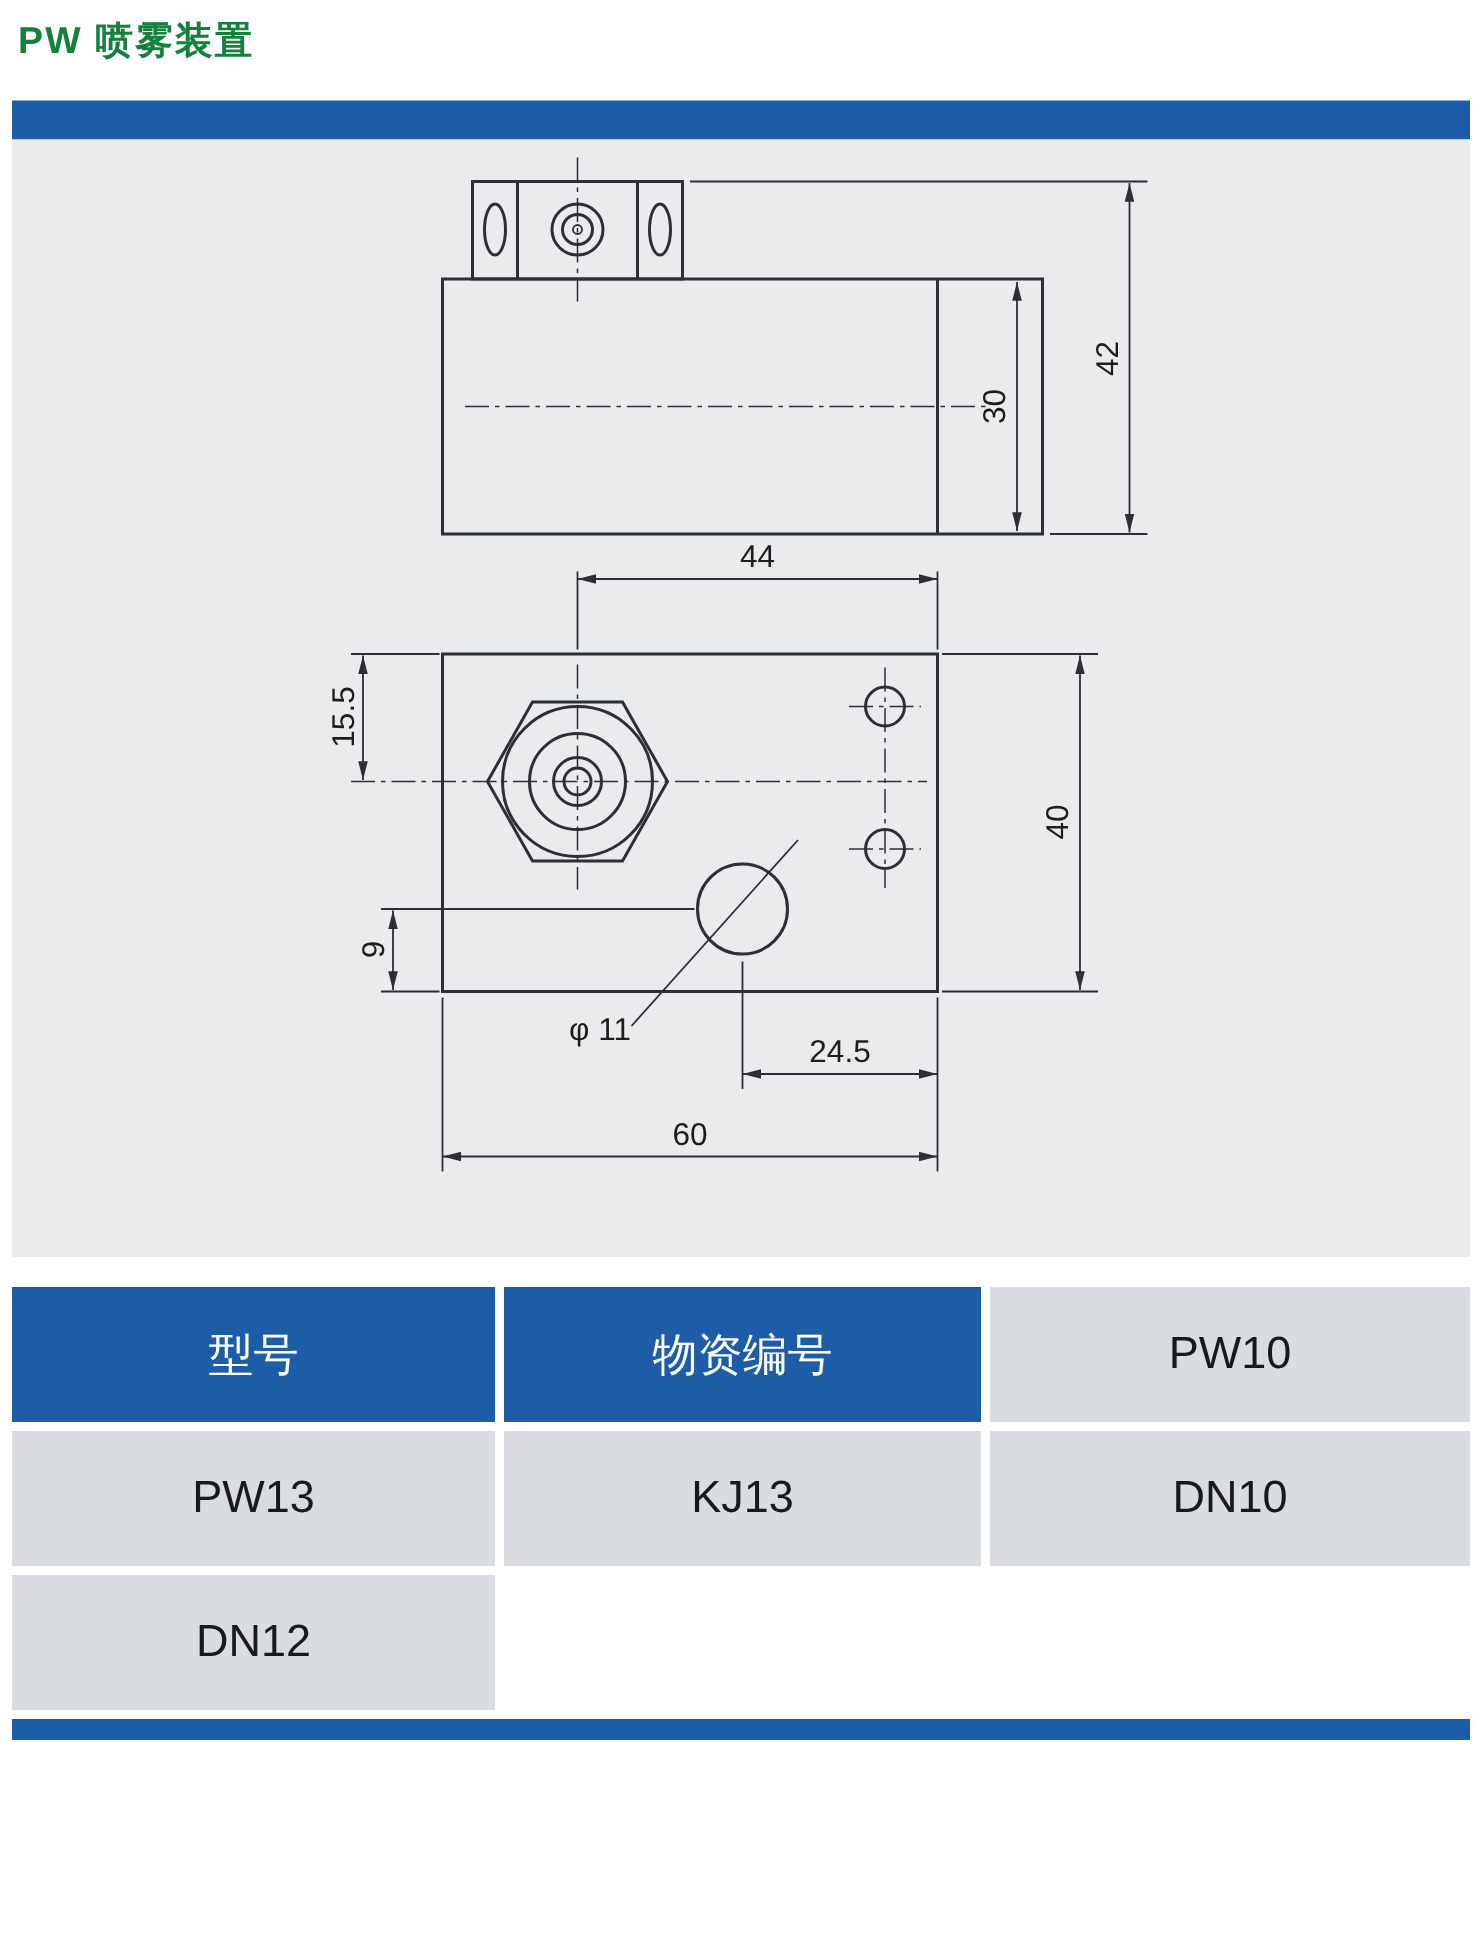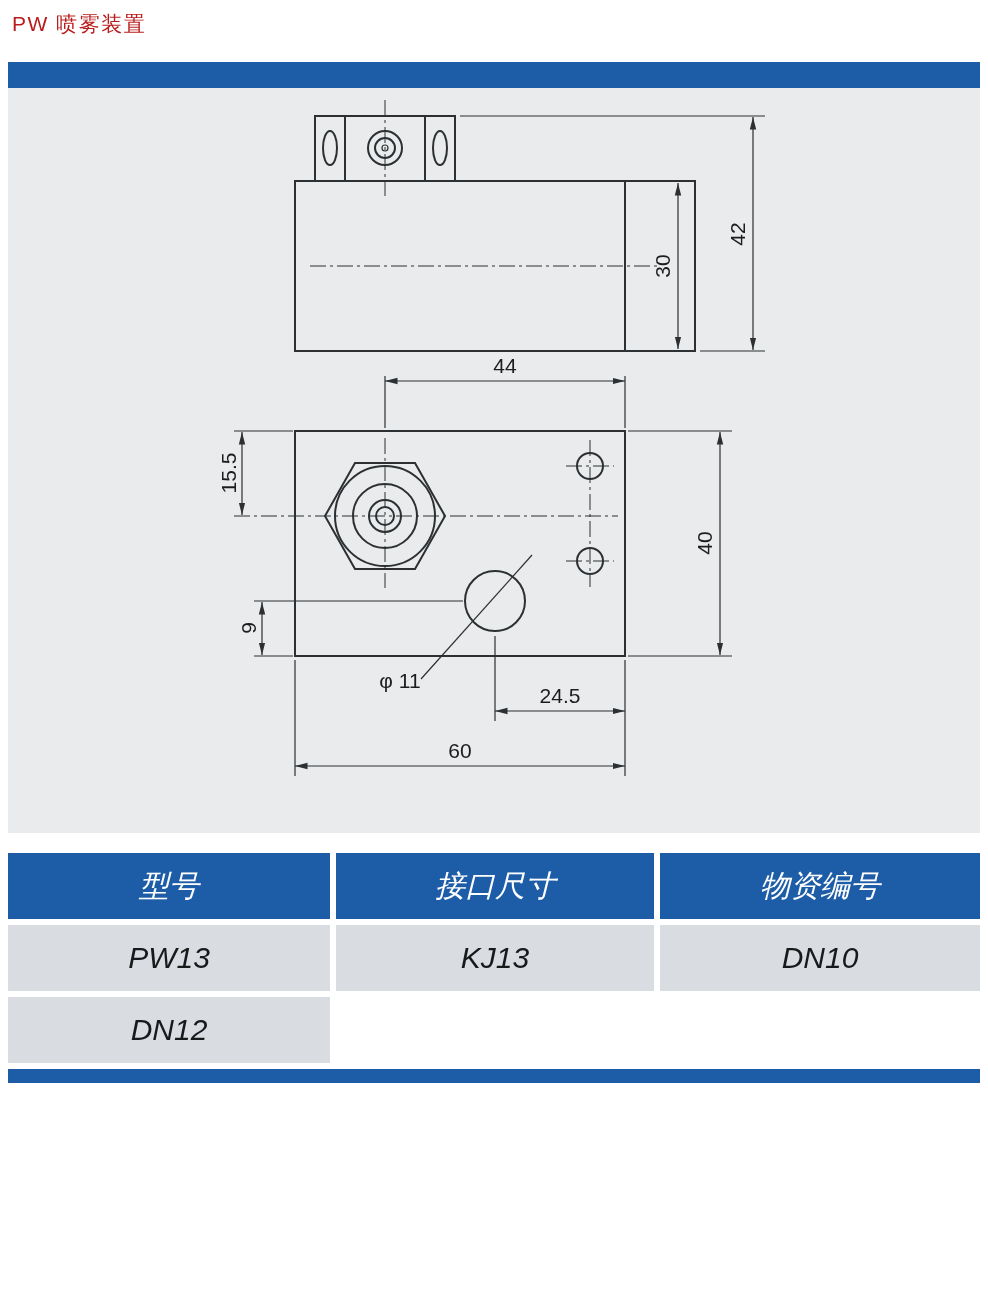--- a/index.html
+++ b/index.html
@@ -9,36 +9,35 @@
     --ink:#2c3033;
   }
   *{box-sizing:border-box;}
   html,body{margin:0;padding:0;}
   body{
     width:988px;height:1296px;background:#ffffff;
     font-family:"Liberation Sans",sans-serif;overflow:hidden;
   }
   .page{padding:0 8px;}
   .title{
-    font-size:21px;font-weight:400;color:#b91c1c;
+    font-size:25px;font-weight:700;color:#15803d;
     margin:10px 0 0 4px;letter-spacing:1.5px;
   }
   .bar{height:26px;background:var(--blue);}
   .bar.top{margin-top:24px;}
   .bar.bottom{margin-top:6px;height:14px;}
   .panel{height:745px;background:var(--panel);}
   .panel svg{display:block;}
   .spec-table{
     margin-top:20px;display:grid;
     grid-template-columns:322px 318px 1fr;gap:6px;background:#fff;
   }
   .th,.td{
-    height:66px;display:flex;align-items:center;justify-content:center;
+    height:90px;display:flex;align-items:center;justify-content:center;
     font-size:30px;
-    font-style:italic;
   }
   .th{background:var(--blue);color:#ffffff;}
   .td{background:var(--row);color:#17191b;}
 
   
   .ol{stroke:var(--ink);stroke-width:2;fill:none;}
   .thin{stroke:var(--ink);stroke-width:1.2;fill:none;}
   .dim{stroke:var(--ink);stroke-width:1.2;fill:none;}
   .cl{stroke:var(--ink);stroke-width:1;fill:none;stroke-dasharray:16 4 3 4;}
   text.dimlab{font-family:"Liberation Sans",sans-serif;font-size:21px;fill:#1b1d1f;}
@@ -149,23 +148,23 @@
           <line class="dim" x1="287" y1="678" x2="617" y2="678" marker-start="url(#arw)" marker-end="url(#arw)"></line>
           <text class="dimlab" x="452" y="670" text-anchor="middle">60</text>
         </g>
       </g>
     </svg>
   </div>
 
   <div class="spec-table">
 
     <div class="th">型号</div>
-    <div class="th">接口尺寸</div>
     <div class="th">物资编号</div>
 
+    <div class="td">PW10</div>
 
     <div class="td">PW13</div>
     <div class="td">KJ13</div>
 
     <div class="td">DN10</div>
 
     <div class="td">DN12</div>
   </div>
 
   <div class="bar bottom"></div>

